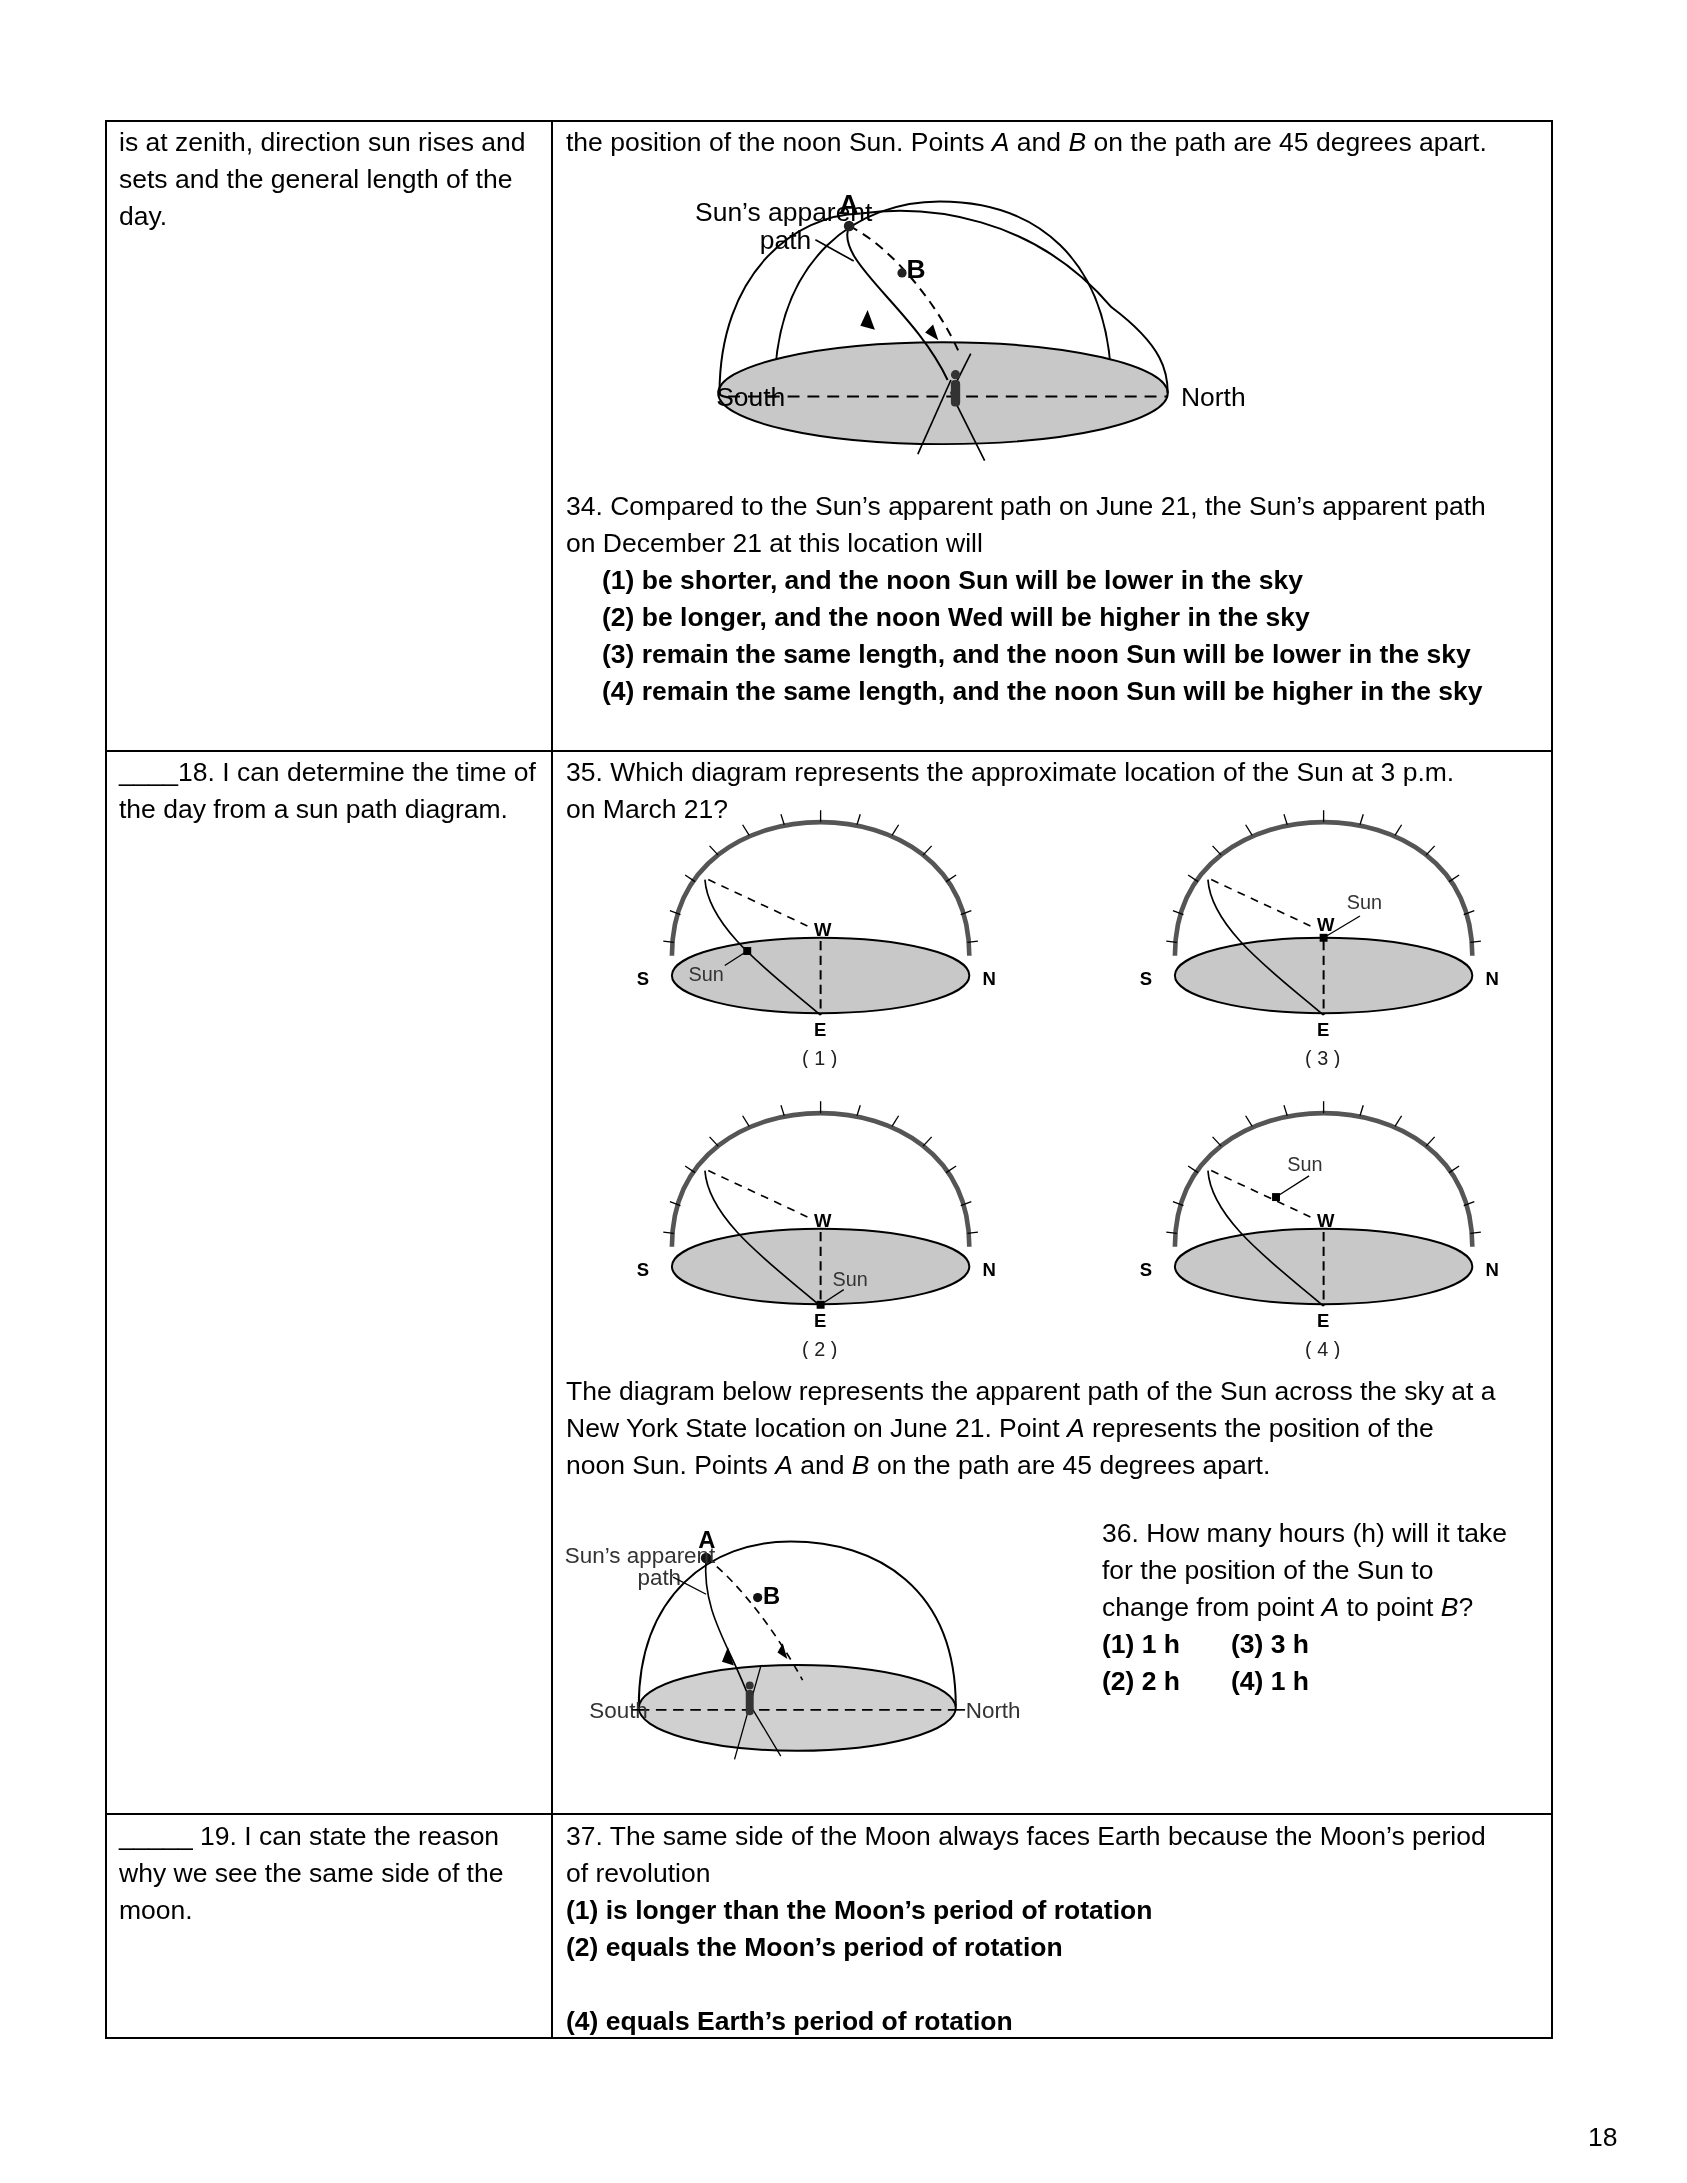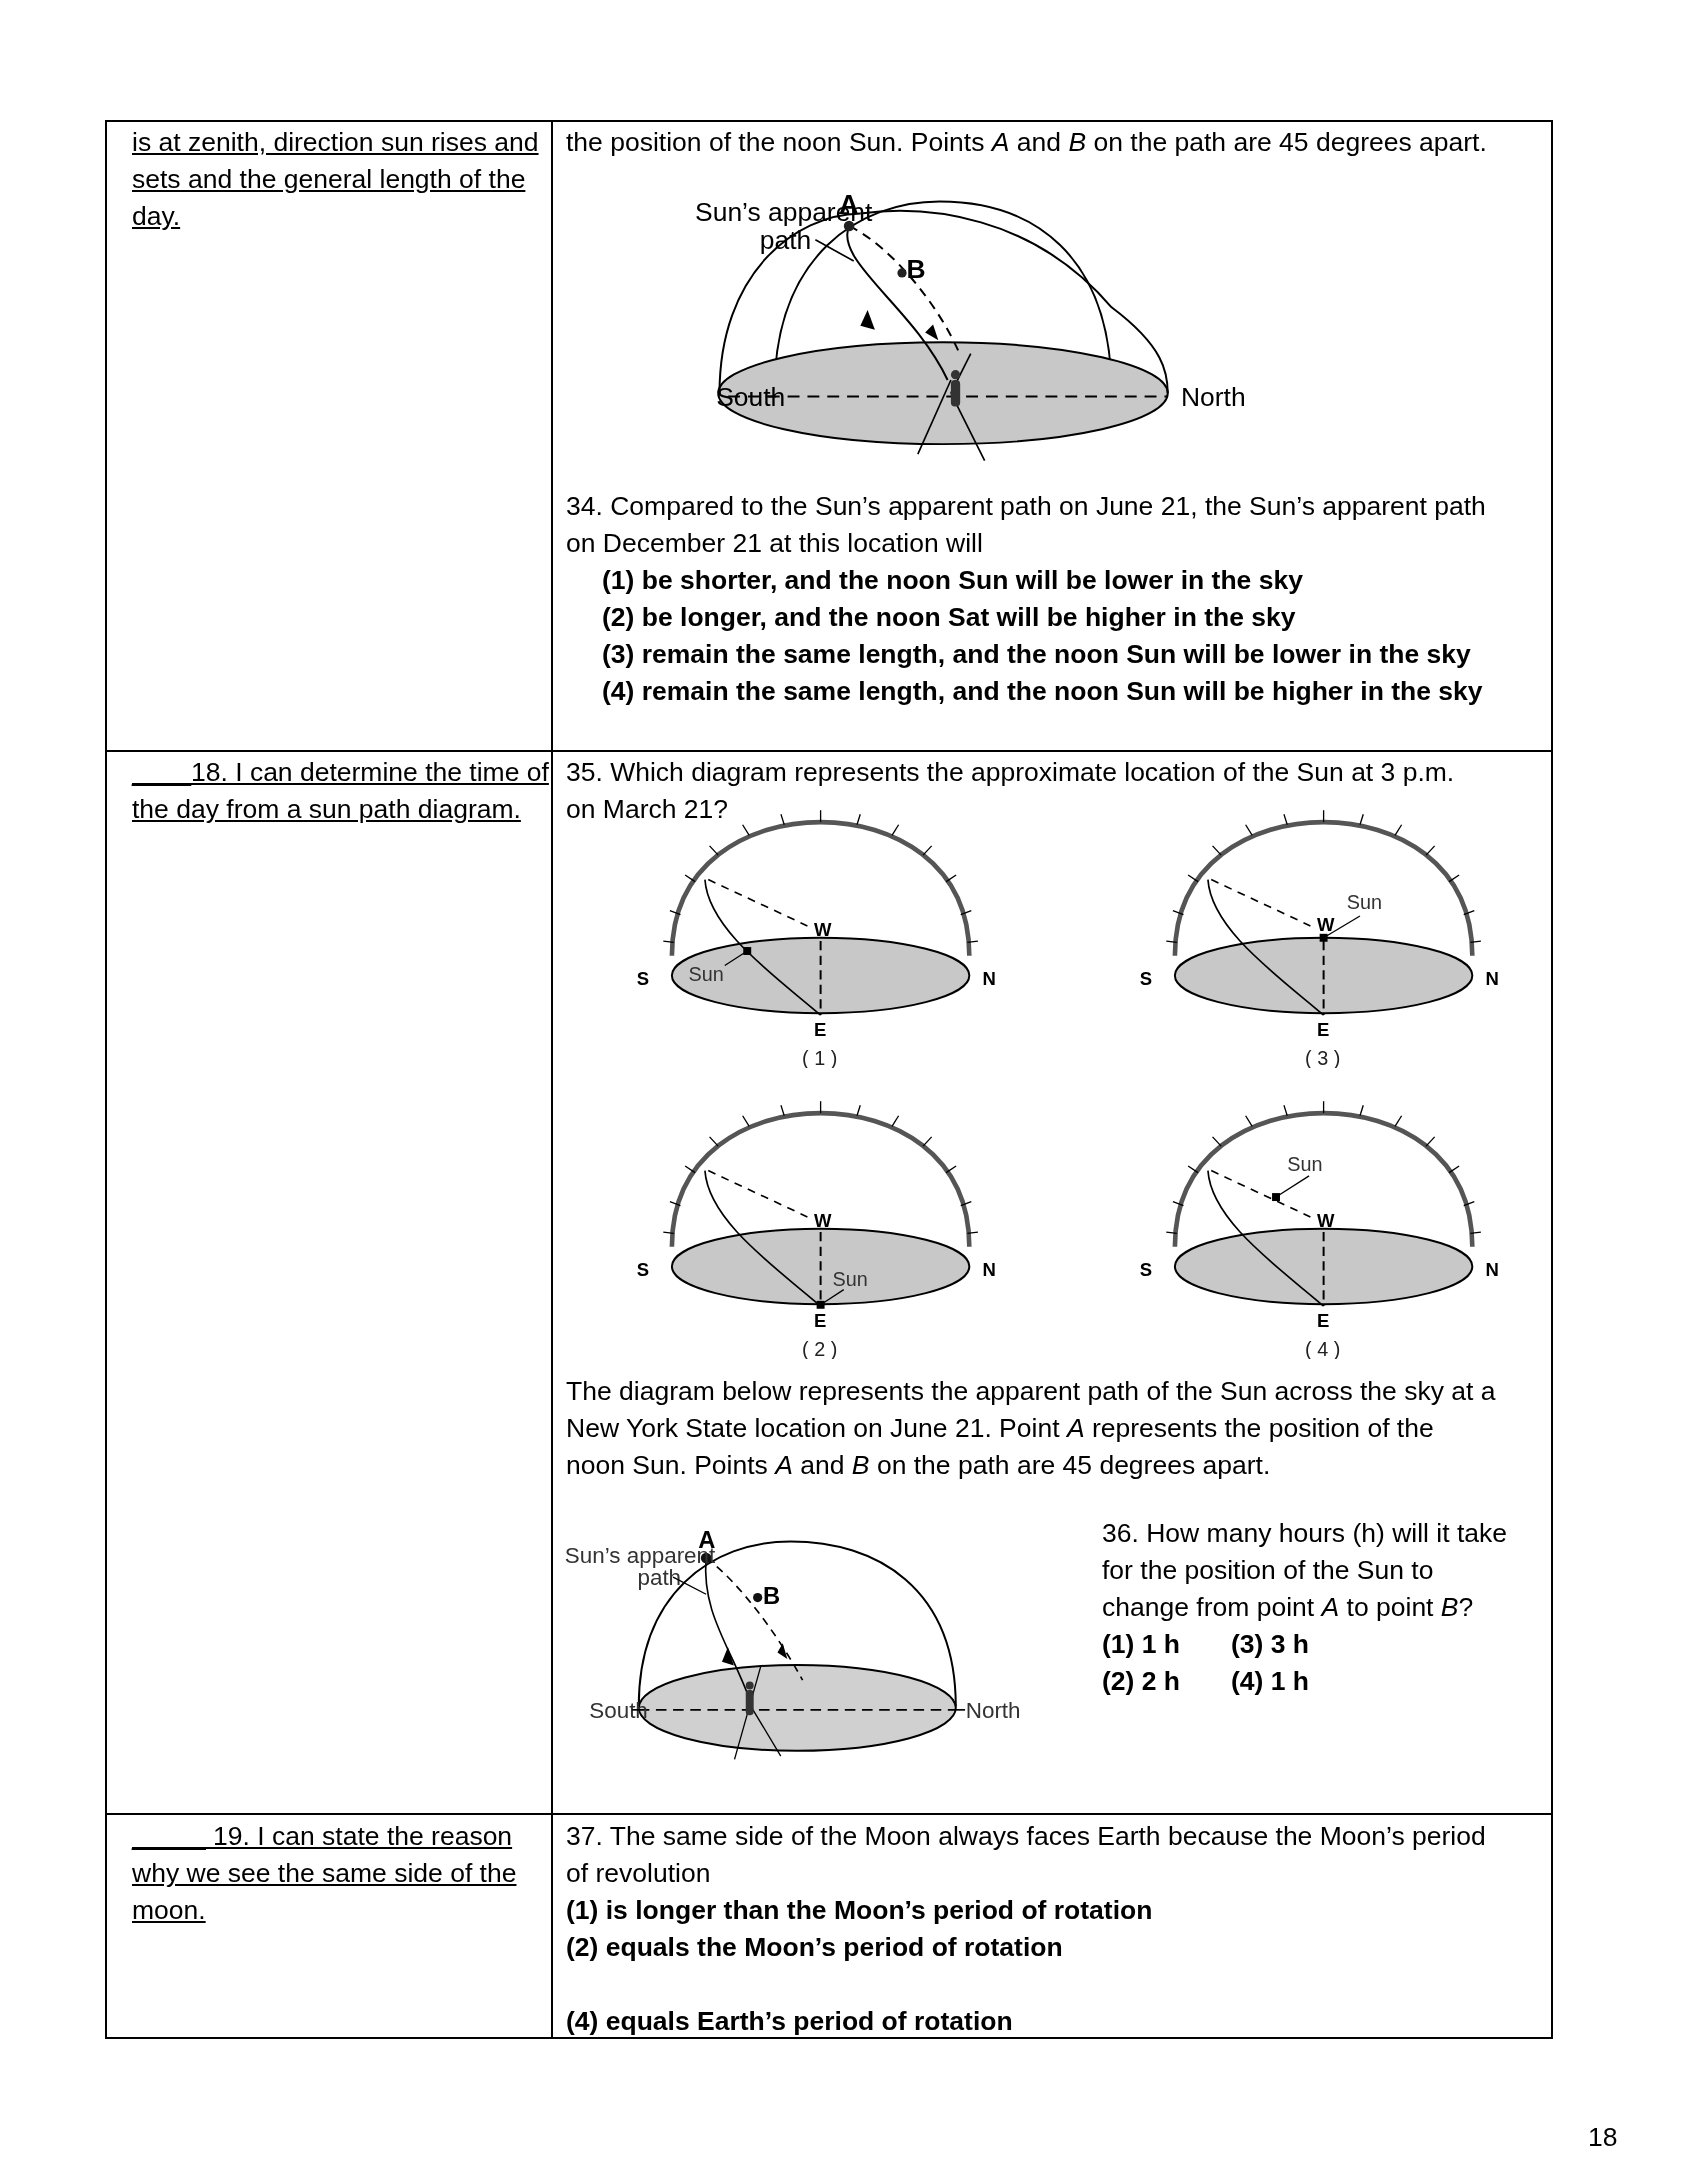--- a/index.html
+++ b/index.html
@@ -4,21 +4,21 @@
 <style>
   html, body { margin: 0; padding: 0; background: #ffffff; }
   body { width: 1687px; height: 2183px; position: relative; overflow: hidden;
          font-family: "Liberation Sans", sans-serif; color: #000; }
   .page { position: absolute; left: 0; top: 0; width: 1687px; height: 2183px; }
   .tbl { position: absolute; left: 105px; top: 120px; width: 1448px; height: 1919px;
          border: 2px solid #000; box-sizing: border-box; }
   .vline { position: absolute; left: 551px; top: 120px; width: 2px; height: 1919px; background: #000; }
   .hline { position: absolute; left: 105px; width: 1448px; height: 2px; background: #000; }
   .txt { position: absolute; font-size: 26.5px; line-height: 37px; white-space: nowrap; }
-  .left-cell { left: 132px; width: 423px; white-space: normal; text-decoration: underline; }
+  .left-cell { left: 119px; width: 423px; white-space: normal; }
   .right-cell { left: 566px; }
   .opt { position: absolute; font-size: 26.5px; line-height: 37px; white-space: nowrap; font-weight: bold; }
   i { font-style: italic; }
   .page-num { position: absolute; left: 1540px; top: 2122px; font-size: 26.5px; margin-left: 48px; }
   svg text { font-family: "Liberation Sans", sans-serif; }
 </style>
 </head>
 <body>
 
 <div class="page">
@@ -65,21 +65,21 @@
     <text x="268" y="58" font-size="40" font-weight="bold">A</text>
     <text x="370" y="155" font-size="40" font-weight="bold">B</text>
     <text x="82" y="350" font-size="40">South</text>
     <line x1="157" y1="335" x2="172" y2="335" stroke="#000" stroke-width="3"></line>
     <text x="785" y="350" font-size="40">North</text>
   </svg>
 
   <div class="txt right-cell" style="top:488px">34. Compared to the Sun’s apparent path on June 21, the Sun’s apparent path</div>
   <div class="txt right-cell" style="top:525px">on December 21 at this location will</div>
   <div class="opt" style="left:602px;top:562px">(1) be shorter, and the noon Sun will be lower in the sky</div>
-  <div class="opt" style="left:602px;top:599px">(2) be longer, and the noon Sat will be higher in the sky</div>
+  <div class="opt" style="left:602px;top:599px">(2) be longer, and the noon Wed will be higher in the sky</div>
   <div class="opt" style="left:602px;top:636px">(3) remain the same length, and the noon Sun will be lower in the sky</div>
   <div class="opt" style="left:602px;top:673px">(4) remain the same length, and the noon Sun will be higher in the sky</div>
 
   <div class="txt left-cell" style="top:754px">____18.  I can determine the time of the day from a sun path diagram.</div>
 
   <div class="txt right-cell" style="top:754px">35. Which diagram represents the approximate location of the Sun at 3 p.m.</div>
   <div class="txt right-cell" style="top:791px">on March 21?</div>
 
   <svg style="position:absolute;left:622px;top:797px" width="384" height="271" viewBox="0 0 580 410">
     <path d="M 75 240 C 75 100, 190 38, 300 38 C 410 38, 525 100, 525 240" fill="none" stroke="#555" stroke-width="7"></path>

